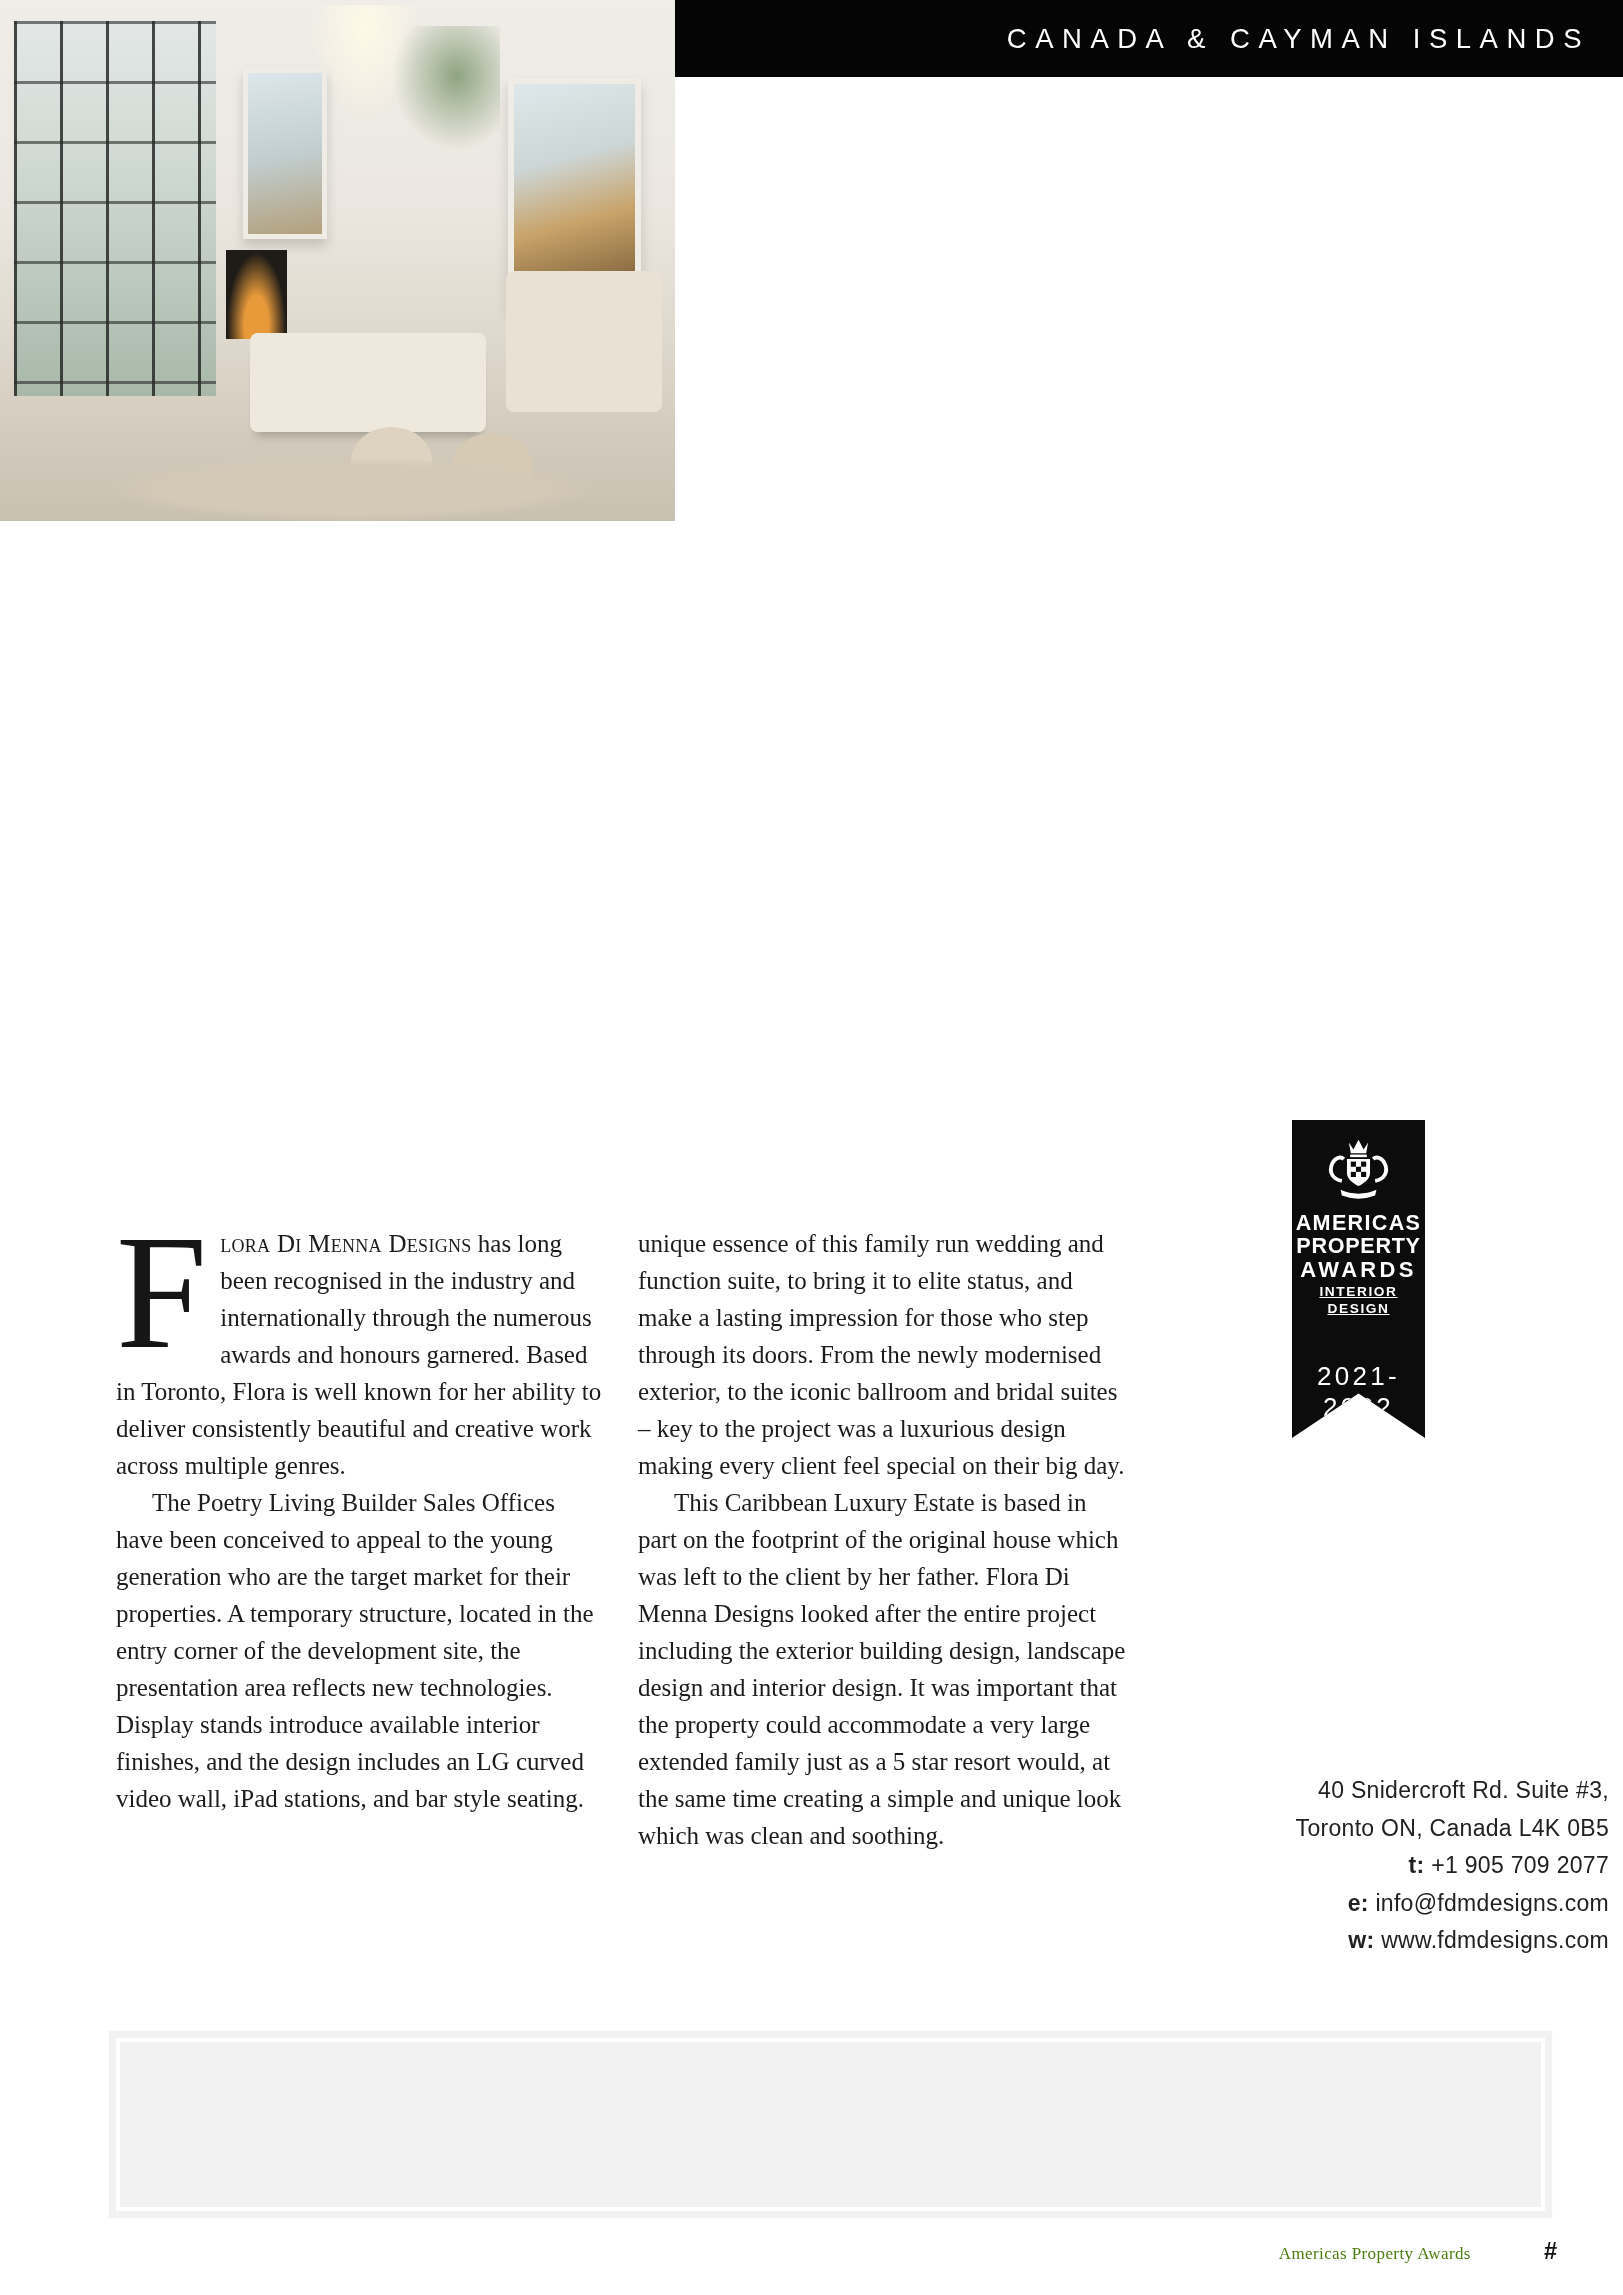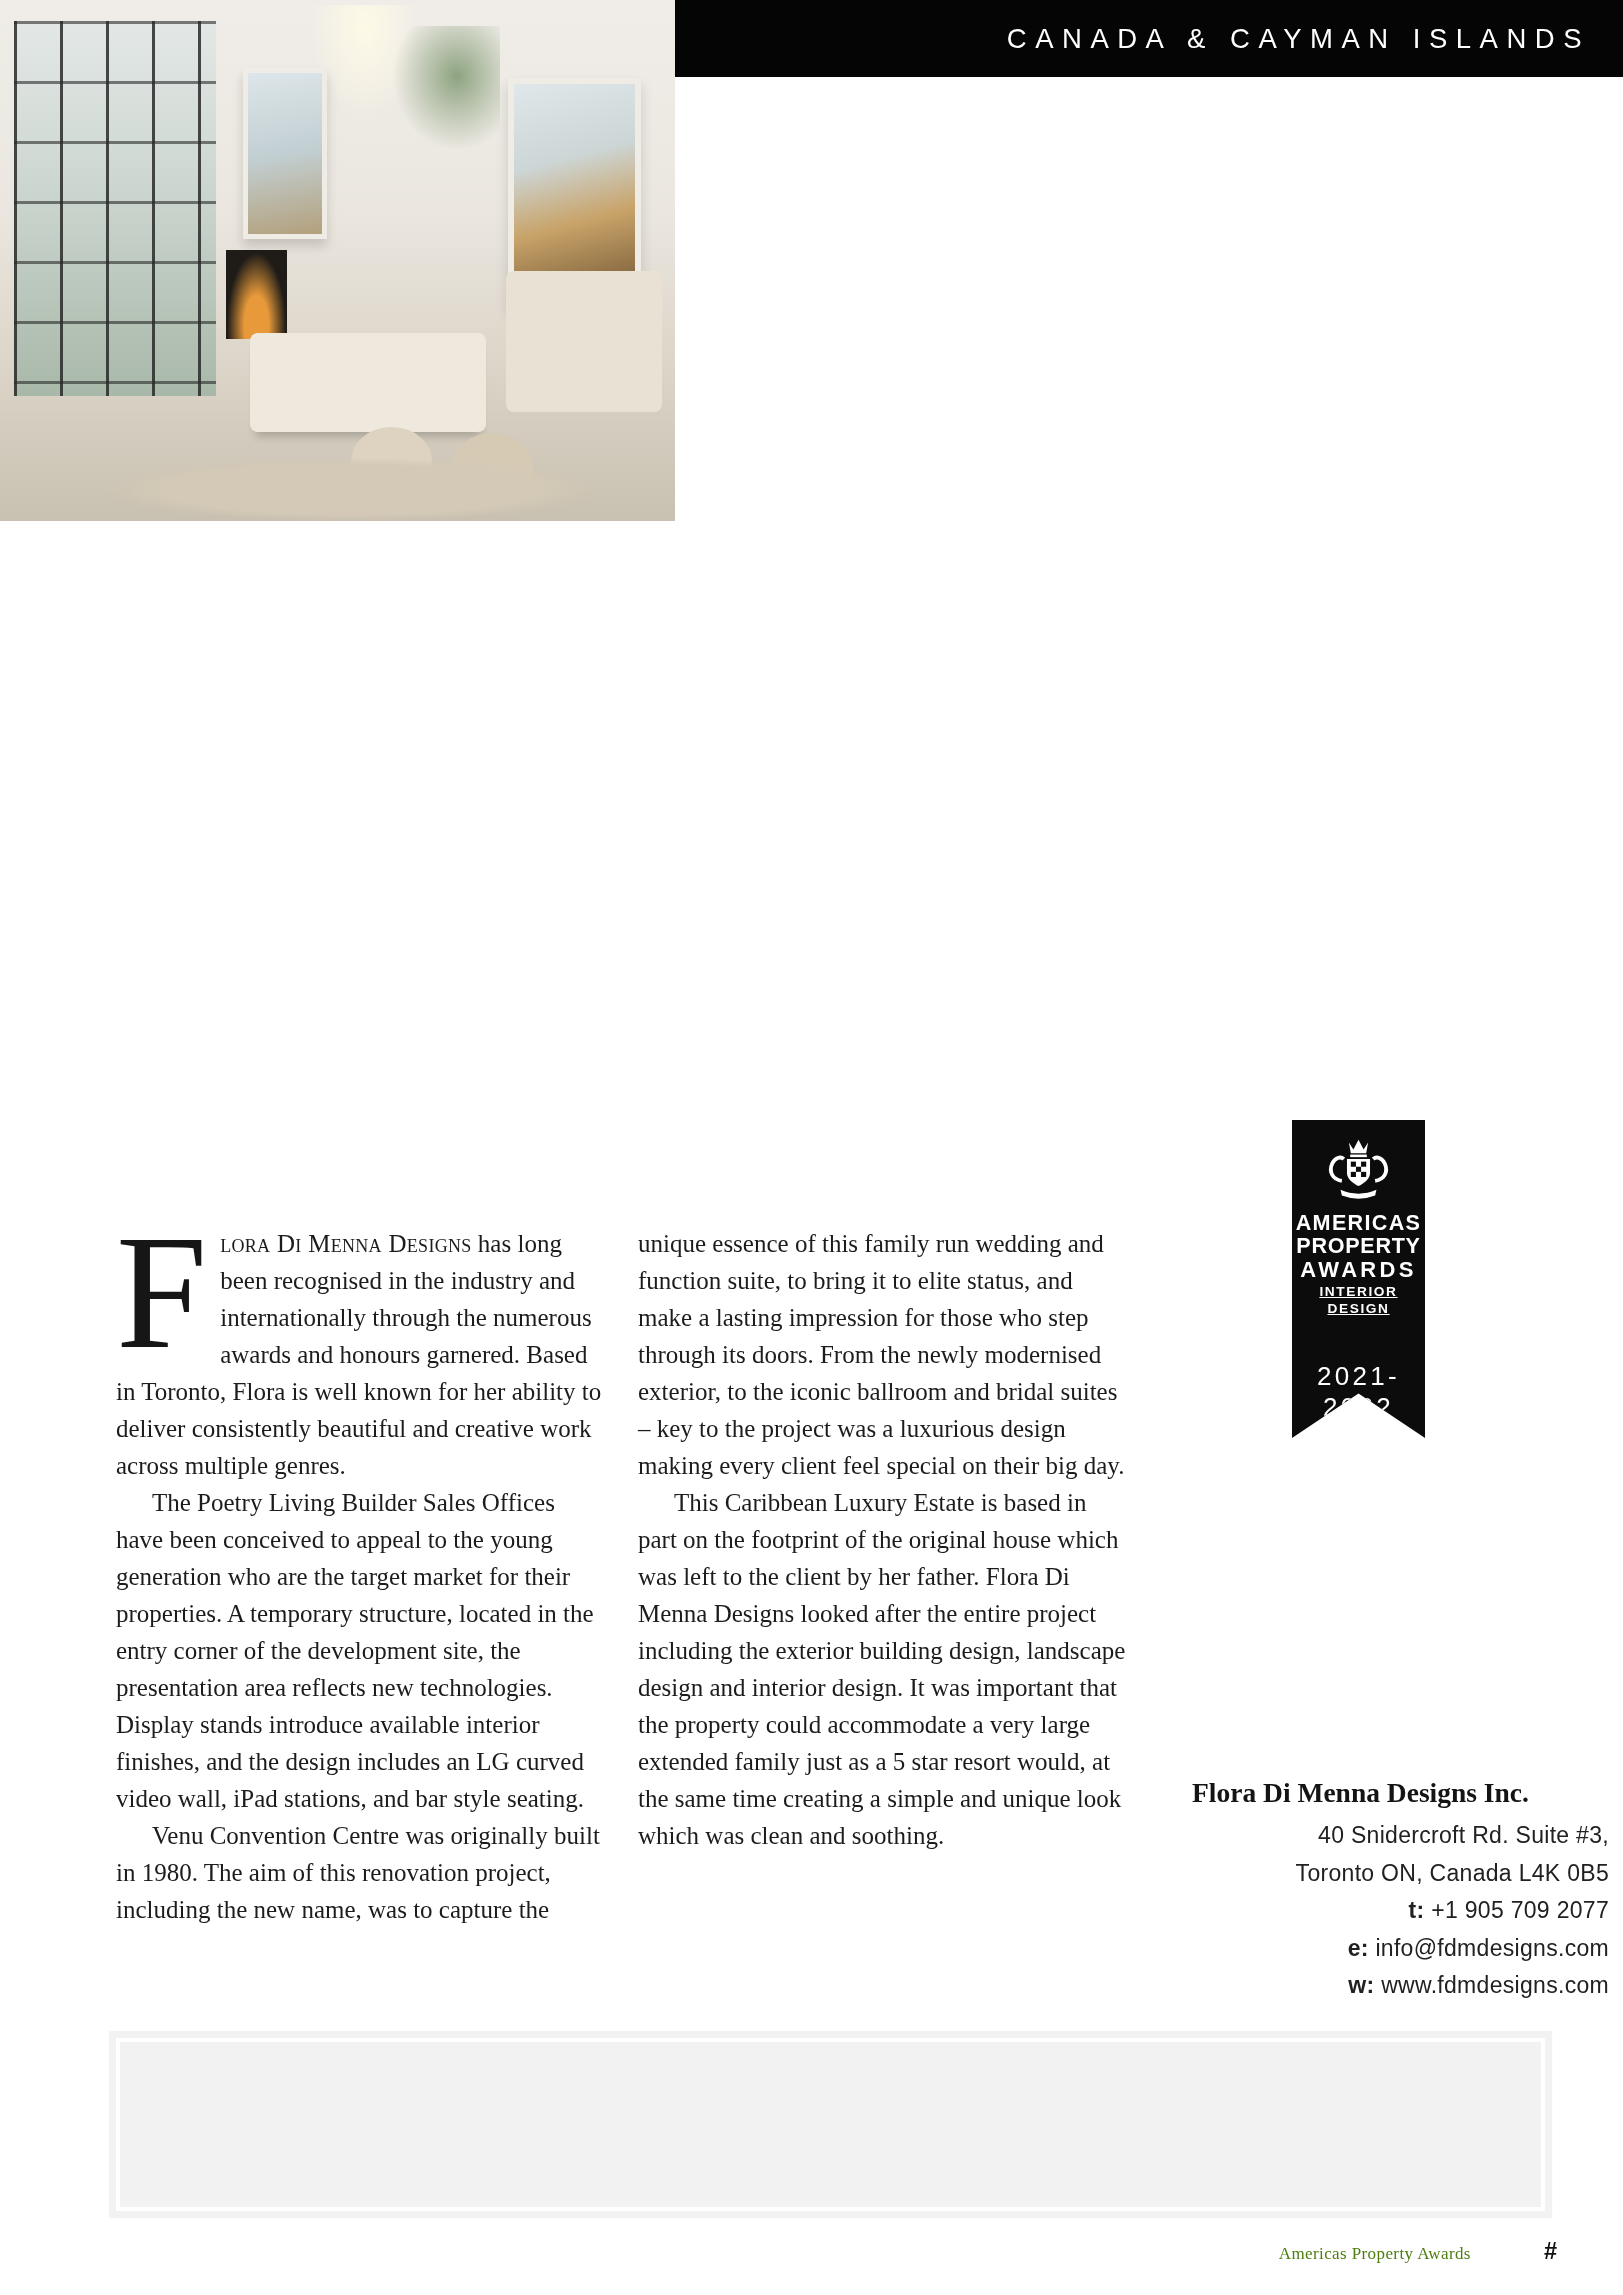--- a/index.html
+++ b/index.html
@@ -321,21 +321,20 @@
     <div class="p9-sofa-main"></div>
     <div class="p9-sofa-right"></div>
     <div class="p9-chair1"></div>
     <div class="p9-chair2"></div>
     <div class="p9-carpet"></div>
   </div>
 
   <div class="col col1">
     <p><span class="dropcap">F</span><span class="sc">lora Di Menna Designs</span><span> has long been recognised in the industry and internationally through the numerous awards and honours garnered. Based in Toronto, Flora is well known for her ability to deliver consistently beautiful and creative work across multiple genres.</span></p>
     <p class="indent">The Poetry Living Builder Sales Offices have been conceived to appeal to the young generation who are the target market for their properties. A temporary structure, located in the entry corner of the development site, the presentation area reflects new technologies. Display stands introduce available interior finishes, and the design includes an LG curved video wall, iPad stations, and bar style seating.</p>
-    <p class="indent">Venu Convention Centre was originally built in 1980. The aim of this renovation project, including the new name, was to capture the</p>
   </div>
 
   <div class="col col2">
     <p>unique essence of this family run wedding and function suite, to bring it to elite status, and make a lasting impression for those who step through its doors. From the newly modernised exterior, to the iconic ballroom and bridal suites – key to the project was a luxurious design making every client feel special on their big day.</p>
     <p class="indent">This Caribbean Luxury Estate is based in part on the footprint of the original house which was left to the client by her father. Flora Di Menna Designs looked after the entire project including the exterior building design, landscape design and interior design. It was important that the property could accommodate a very large extended family just as a 5 star resort would, at the same time creating a simple and unique look which was clean and soothing.</p>
   </div>
 
   <div class="badge">
     <svg width="77" height="73" viewBox="0 0 120 114">
       <g fill="#ffffff">
@@ -355,21 +354,20 @@
       </g>
     </svg>
     <div class="b-l1">AMERICAS</div>
     <div class="b-l2">PROPERTY</div>
     <div class="b-l3">AWARDS</div>
     <div class="b-l4">INTERIOR DESIGN</div>
     <div class="b-years">2021-2022</div>
   </div>
 
   <div class="contact">
-    <h3 class="c-company">Flora Di Menna Designs Inc.</h3>
     <div class="c-line">40 Snidercroft Rd. Suite #3,</div>
     <div class="c-line">Toronto ON, Canada L4K 0B5</div>
     <div class="c-line"><b>t:</b> <span>+1 905 709 2077</span></div>
     <div class="c-line"><b>e:</b> <a href="#" class="c-link">info@fdmdesigns.com</a></div>
     <div class="c-line"><b>w:</b> <a href="#" class="c-link">www.fdmdesigns.com</a></div>
   </div>
 
   <div class="adbox"></div>
 
   <div class="footer">

